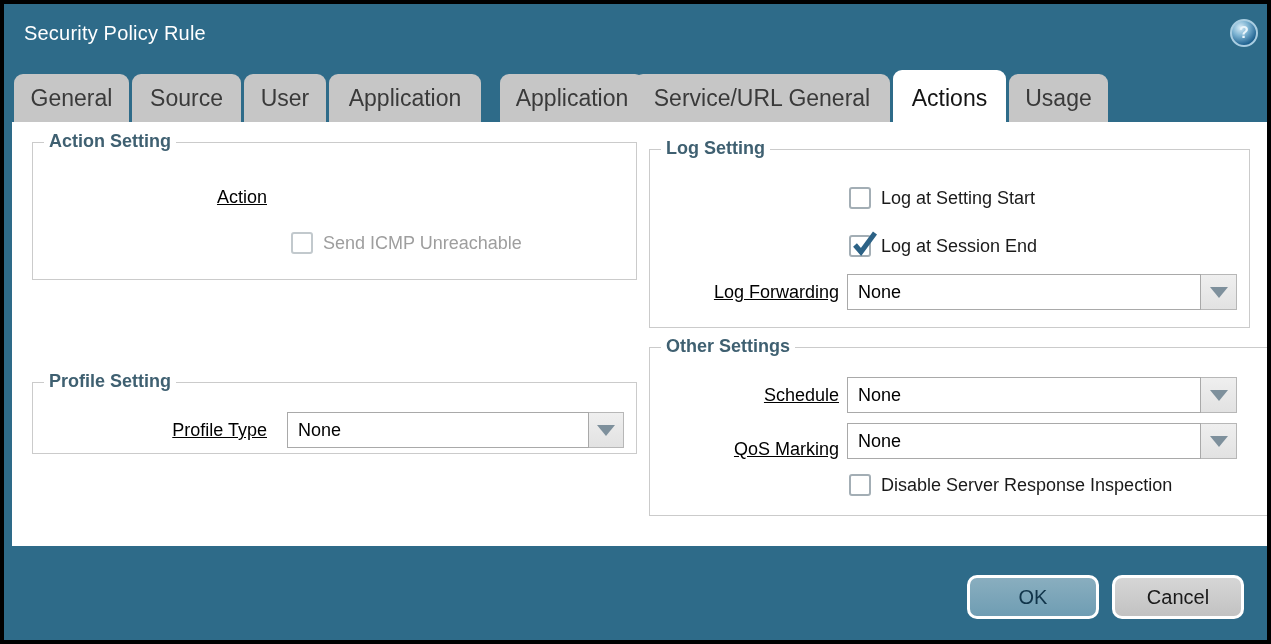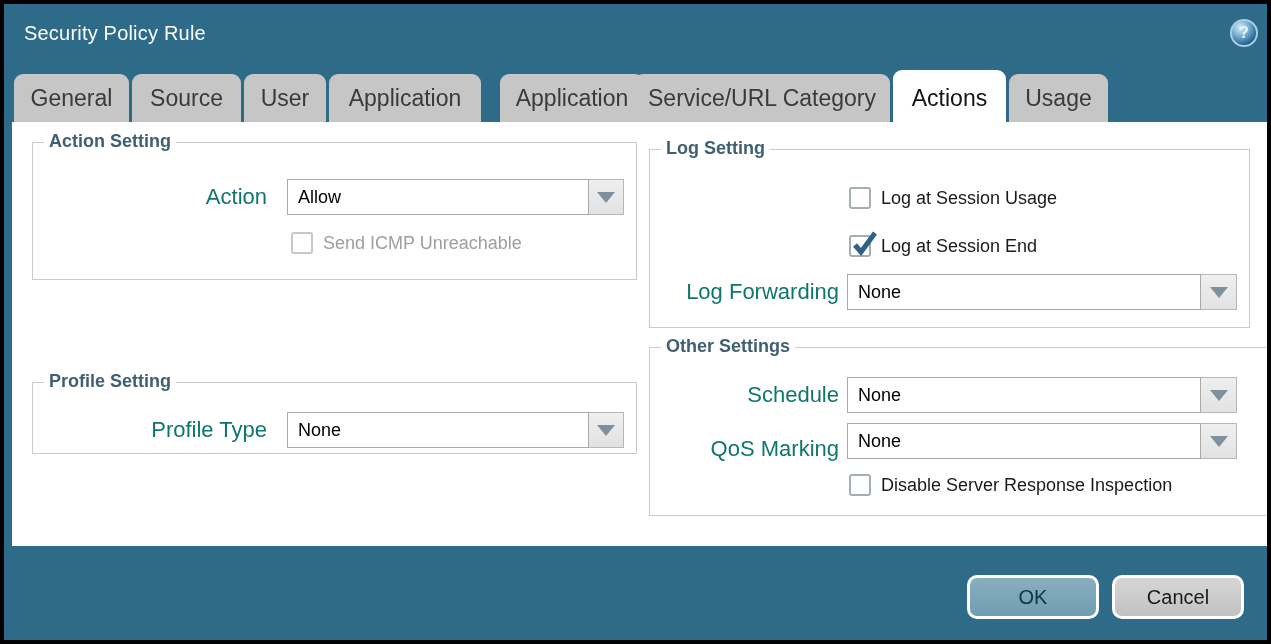--- a/index.html
+++ b/index.html
@@ -20,21 +20,21 @@
     border-radius:9px 9px 0 0; color:#3a3a3a; font-size:23px;
     display:flex; align-items:center; justify-content:center; cursor:pointer; z-index:2;
   }
   .tab.active { top:66px; height:56px; background:#fff; color:#141414; z-index:4; }
   .panel { position:absolute; left:8px; top:118px; width:1255px; height:424px; background:#fff; z-index:3; }
   .fieldset { position:absolute; border:1px solid #cbcbcb; background:#fff; }
   .legend {
     position:absolute; top:-12px; left:11px; background:#fff; padding:0 5px;
     font-size:18px; font-weight:bold; color:#3f6071; white-space:nowrap;
   }
-  .row-label { position:absolute; font-size:22px; color:#0f766e; text-align:right; white-space:nowrap; }
+  .row-label { position:absolute; font-size:18px; color:#000000; text-align:right; white-space:nowrap;text-decoration:underline; }
   .combo { position:absolute; display:flex; height:36px; }
   .combo-value {
     flex:1; border:1px solid #a9a9a9; background:#fff; font-size:18px; color:#000;
     padding:0 10px; display:flex; align-items:center; cursor:pointer; min-width:0;
   }
   .combo-btn {
     border:1px solid #b7b7b7; border-left:none; background:linear-gradient(#efefef,#e2e2e2);
     display:flex; align-items:center; justify-content:center; cursor:pointer;
   }
   .combo-btn .tri { width:0; height:0; border-left:9px solid transparent; border-right:9px solid transparent; border-top:11px solid #7e909c; }
@@ -60,43 +60,37 @@
 <div class="window">
 
   <div class="title">Security Policy Rule</div>
   <div class="help-icon">?</div>
 
   <div class="tab" style="left:10px;width:115px;">General</div>
   <div class="tab" style="left:128px;width:109px;">Source</div>
   <div class="tab" style="left:240px;width:82px;">User</div>
   <div class="tab" style="left:325px;width:152px;">Application</div>
   <div class="tab" style="left:496px;width:144px;text-align:right;">Application</div>
-  <div class="tab" style="left:630px;width:256px;">Service/URL Category</div>
+  <div class="tab" style="left:630px;width:256px;">Service/URL General</div>
   <div class="tab active" style="left:889px;width:113px;">Actions</div>
   <div class="tab" style="left:1005px;width:99px;">Usage</div>
 
   <div class="panel">
 
     <div class="fieldset" style="left:20px;top:20px;width:605px;height:138px;">
       <div class="legend">Action Setting</div>
       <div class="row-label" style="left:0;top:36px;width:234px;line-height:36px;">Action</div>
-      <div class="combo" style="left:254px;top:36px;width:337px;">
-        <div class="combo-value">Allow</div>
-        <div class="combo-btn" style="width:35px;">
-            <span class="tri"></span>
-          </div>
-      </div>
       <div class="checkbox disabled" style="left:258px;top:89px;"></div>
       <div class="cb-label disabled" style="left:290px;top:89px;">Send ICMP Unreachable</div>
     </div>
 
     <div class="fieldset" style="left:637px;top:27px;width:601px;height:179px;">
       <div class="legend">Log Setting</div>
       <div class="checkbox" style="left:199px;top:37px;"></div>
-      <div class="cb-label" style="left:231px;top:37px;">Log at Session Usage</div>
+      <div class="cb-label" style="left:231px;top:37px;">Log at Setting Start</div>
       <div class="checkbox" style="left:199px;top:85px;">
         <svg width="28" height="28" viewBox="0 0 28 28">
           <path d="M4 15 L10 22 L24 3" stroke="#2c6286" stroke-width="5" fill="none"></path>
         </svg>
       </div>
       <div class="cb-label" style="left:231px;top:85px;">Log at Session End</div>
       <div class="row-label" style="left:0;top:124px;width:189px;line-height:36px;">Log Forwarding</div>
       <div class="combo" style="left:197px;top:124px;width:390px;">
         <div class="combo-value">None</div>
         <div class="combo-btn" style="width:36px;">

